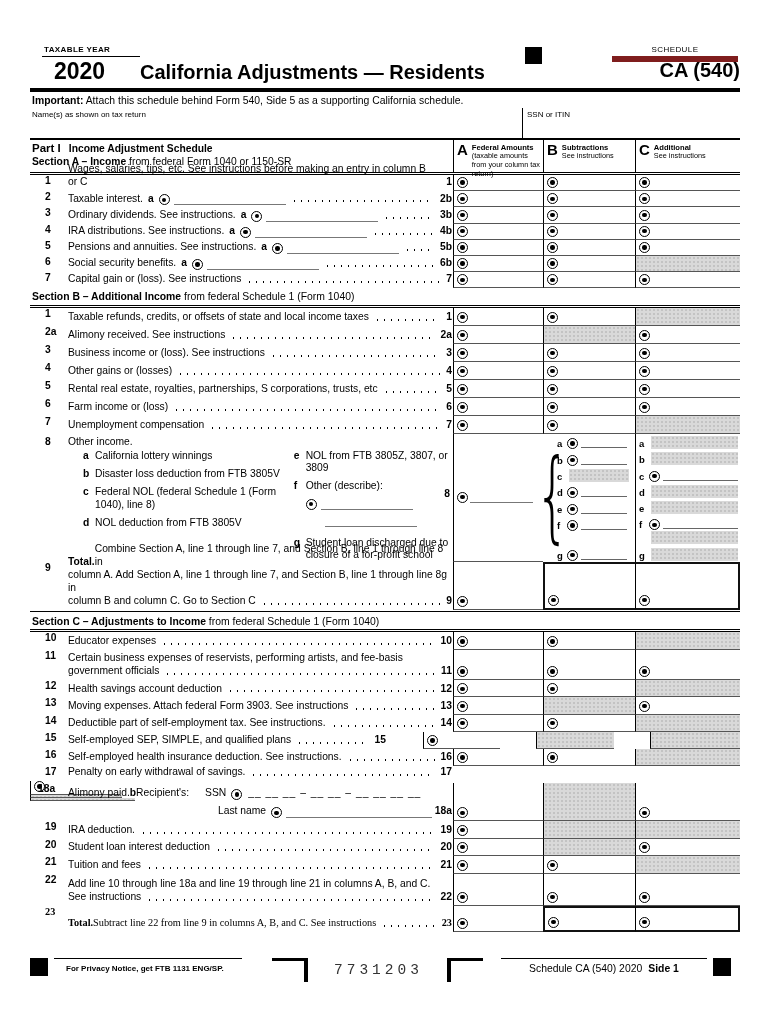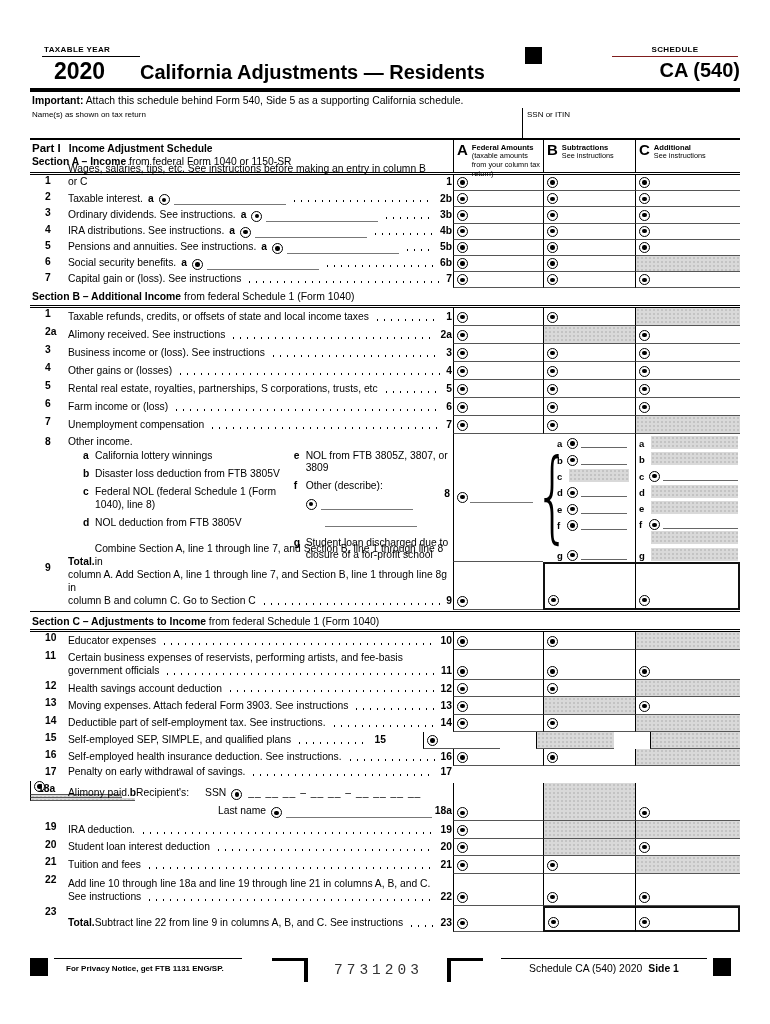--- a/index.html
+++ b/index.html
@@ -5,21 +5,21 @@
   *{margin:0;padding:0;box-sizing:border-box}
   html,body{background:#fff}
   body{width:770px;height:1024px;position:relative;color:#000;
        font-family:"Liberation Sans",sans-serif;font-size:10.3px}
   .page{position:absolute;left:30px;top:0;width:710px;height:1024px;background:#fff}
   b{font-weight:bold}
   
   .tx-year{position:absolute;top:45px;left:12px;font-size:8px;font-weight:bold;letter-spacing:.4px;
            border-bottom:1px solid #000;padding:0 30px 2px 2px}
   .sched-lbl{position:absolute;top:45px;right:2px;width:126px;text-align:center;font-size:8px;
-             font-weight:bold;letter-spacing:.4px;border-bottom:1px solid #7f1d1d;padding-bottom:2px}
+             font-weight:normal;letter-spacing:.4px;border-bottom:6px solid #7f1d1d;padding-bottom:2px}
   .top-sq{position:absolute;top:47px;left:495px;width:17px;height:17px;background:#000}
   .year{position:absolute;top:58px;left:24px;font-size:23px;font-weight:bold}
   .title{position:absolute;top:61px;left:110px;font-size:20px;font-weight:bold}
   .canum{position:absolute;top:59px;right:0;font-size:20px;font-weight:bold}
   .thick{position:absolute;top:88px;left:0;width:710px;height:4px;background:#000}
   .imp{position:absolute;top:95px;left:2px;font-size:10.4px}
   .namerow{position:absolute;top:108px;left:0;width:710px;height:31px;display:flex;
            border-bottom:1px solid #000}
   .namecell{flex:1;font-size:8px;padding:2px 0 0 2px}
   .ssncell{width:218px;border-left:1px solid #000;font-size:8px;padding:2px 0 0 4px}
@@ -1047,21 +1047,21 @@
             <span class="rd">
               <i></i>
             </span>
           </div>
           <div class="c cc">
             <span class="rd">
               <i></i>
             </span>
           </div>
         </div>
-        <div class="trow" style="height: 26px;">
+        <div class="trow" style="height: 26px; font-family: Liberation Serif, serif;">
           <div class="lbl">
             <span class="n">23</span>
             <div class="lt">
               <div class="tline">
                 <b>Total.</b>
                 <span>  Subtract line 22 from line 9 in columns A, B, and C. See instructions</span>
                 <span class="lead"></span>
                 <b class="rn">23</b>
               </div>
             </div>

